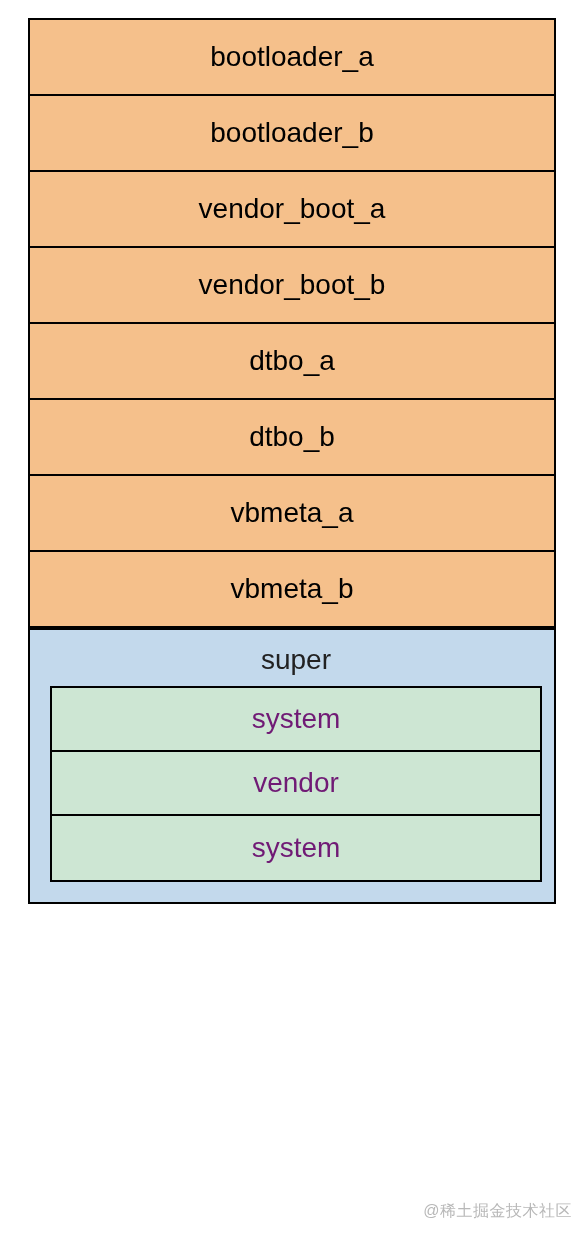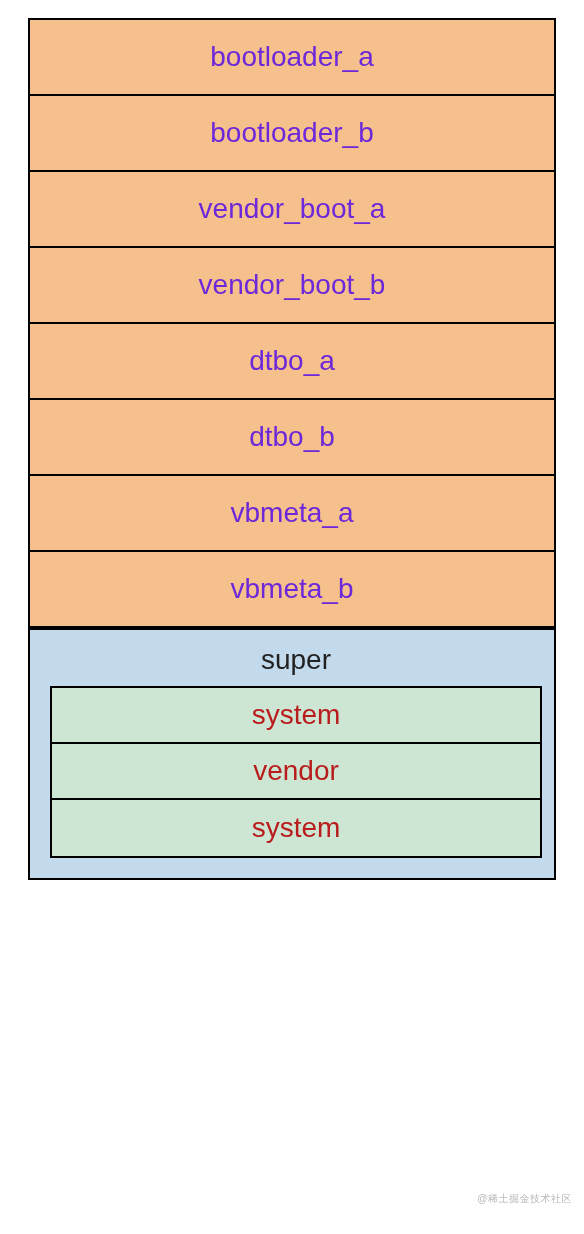--- a/index.html
+++ b/index.html
@@ -19,21 +19,21 @@
       border: 2px solid #000;
     }
     .partition-row {
       background: #f5c08b;
       border-bottom: 2px solid #000;
       height: 76px;
       display: flex;
       align-items: center;
       justify-content: center;
       font-size: 28px;
-      color: #6d28d9;
+      color: #000000;
     }
     .partition-row:last-of-type {
       border-bottom: none;
     }
     .super-section {
       background: #c3d9ec;
       border-top: 2px solid #000;
       padding: 0 12px 20px 20px;
     }
     .super-title {
@@ -41,35 +41,35 @@
       font-size: 28px;
       color: #222;
       padding: 14px 0 10px 0;
     }
     .super-inner {
       border: 2px solid #000;
     }
     .super-row {
       background: #cde6d3;
       border-bottom: 2px solid #000;
-      height: 56px;
+      height: 64px;
       display: flex;
       align-items: center;
       justify-content: center;
       font-size: 28px;
-      color: #b91c1c;
+      color: #701a75;
     }
     .super-row:last-child {
       border-bottom: none;
     }
     .watermark {
       position: absolute;
-      bottom: 28px;
+      bottom: 12px;
       right: 12px;
-      font-size: 10px;
+      font-size: 16px;
       color: #b8b8b8;
       letter-spacing: 0.5px;
       margin-left: 44px;
     }
   </style>
 </head>
 <body>
 
 <div class="container">
   <div class="partition-row">

